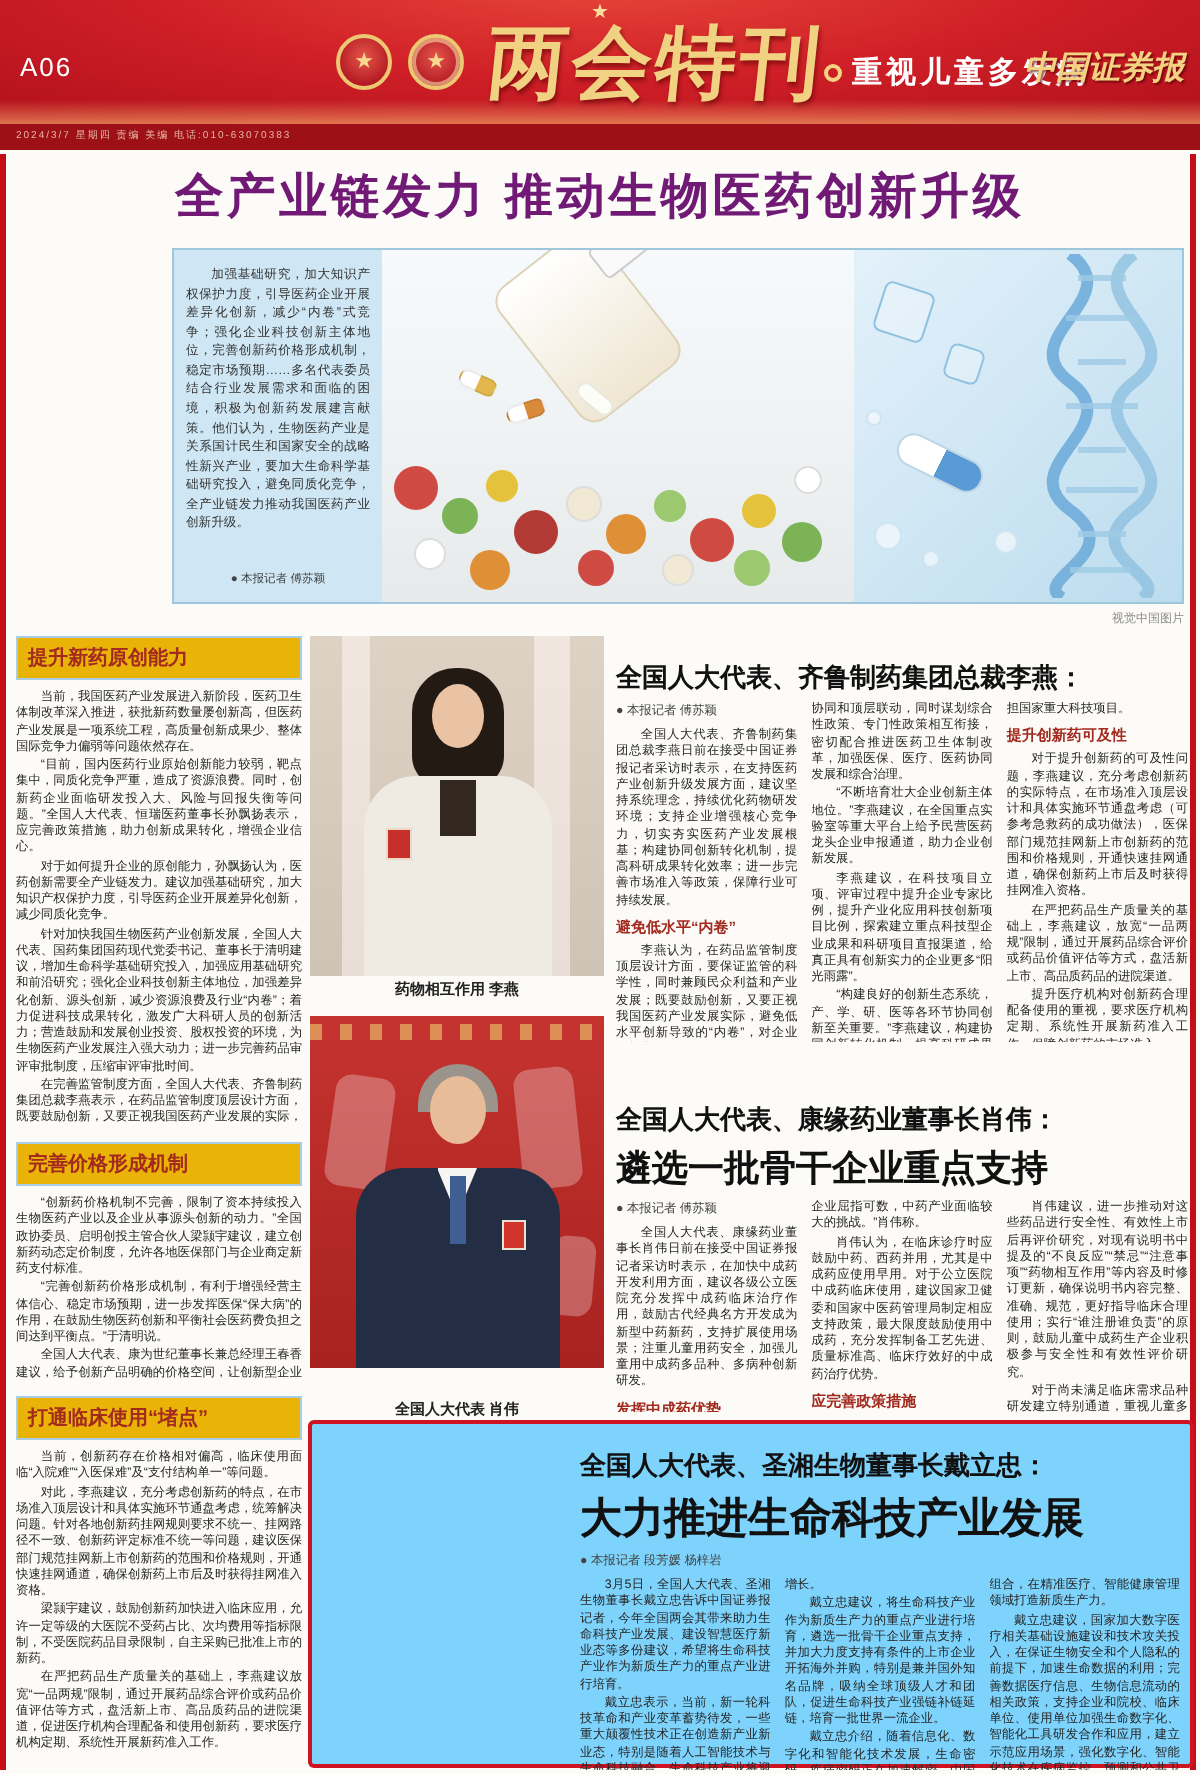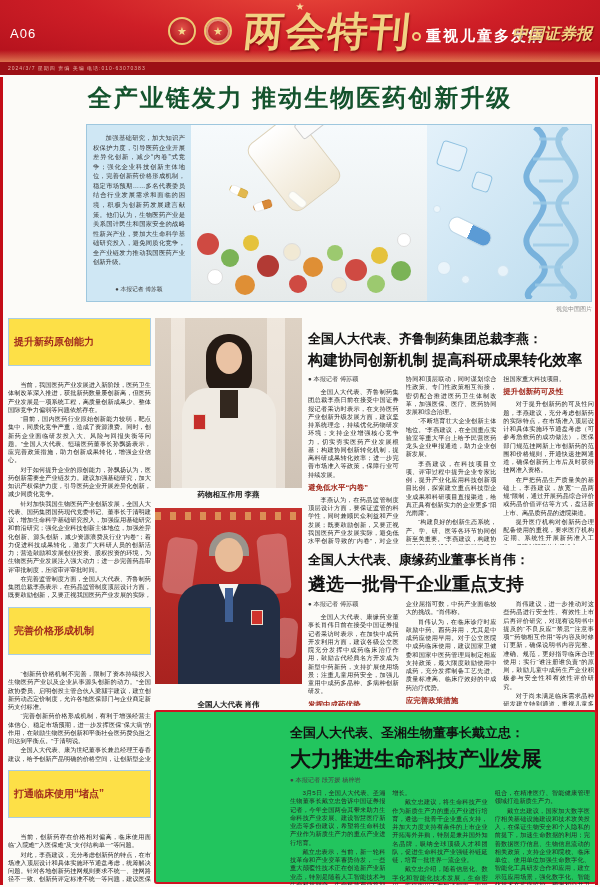--- a/index.html
+++ b/index.html
@@ -32,21 +32,21 @@
   .masthead { position:absolute; right:8px; top:24px; color:#f3d382; font-weight:900;
     font-family:"DejaVu Serif","Liberation Serif",serif; font-style:italic; font-size:16px;
     text-shadow:1px 1px 1px rgba(80,0,0,.6); white-space:nowrap; }
   .date-strip { position:absolute; left:0; top:62px; width:600px; height:13px; background:#9c1016;
     color:#e9b4a6; font-size:5px; line-height:13px; padding-left:8px; letter-spacing:1px; }
   
   .vbar { position:absolute; top:77px; width:3px; height:808px; background:#c40d17; }
   .vbar.left { left:0; } .vbar.right { left:595px; }
   
   .main-headline { position:absolute; left:10px; top:82px; width:580px; text-align:center;
-    font-size:24px; font-weight:900; color:#14532d; letter-spacing:2px; white-space:nowrap; }
+    font-size:24px; font-weight:900; color:#701a75; letter-spacing:2px; white-space:nowrap; }
   
   .feature { position:absolute; left:86px; top:124px; width:506px; height:178px;
     border:1px solid #9ec7de; background:#e9f3fa; display:flex; overflow:hidden; }
   .intro-panel { width:104px; background:#cfe7f4; padding:8px 6px 4px 6px; display:flex; flex-direction:column; }
   .intro-text { font-size:6.3px; line-height:1.52; text-align:justify; color:#333; text-indent:2em; }
   .intro-byline { margin-top:auto; text-align:center; font-size:5.8px; color:#444; padding-bottom:3px; }
   .pills { position:relative; width:236px; background:linear-gradient(180deg,#f6fafc 0%,#eef2f3 55%,#e6eaea 100%); overflow:hidden; }
   .bottle { position:absolute; left:72px; top:-4px; width:62px; height:84px; border-radius:10px;
     background:linear-gradient(180deg,#ffffff,#efe6d2); border:1px solid #ded2b8; transform:rotate(-38deg); }
   .bottle-cap { position:absolute; left:104px; top:-12px; width:36px; height:18px; border-radius:3px;
@@ -56,22 +56,22 @@
   .bio { position:relative; flex:1; background:linear-gradient(135deg,#e3f1fa 0%,#bcdcee 100%); overflow:hidden; }
   .hex { position:absolute; width:26px; height:26px; border:1.5px solid #8fc1e0; border-radius:4px;
     transform:rotate(18deg); background:rgba(255,255,255,.25); }
   .bio-capsule { position:absolute; left:20px; top:98px; width:46px; height:17px; border-radius:9px;
     background:linear-gradient(90deg,#ffffff 50%,#5b9bd5 50%); border:1px solid #bed6e6; transform:rotate(26deg); }
   .bubble { position:absolute; border-radius:50%; background:rgba(255,255,255,.55); border:1px solid #cfe4f1; }
   .photo-credit { position:absolute; left:470px; top:305px; width:122px; text-align:right;
     font-size:6px; color:#8d8d8d; }
   
   .left-col { position:absolute; left:8px; top:318px; width:143px; height:564px; overflow:hidden; }
-  .lc-head { border:1px solid #a9cde4; background:#fde047; color:#a22a1e; font-weight:bold;
-    font-size:10px; padding:16px 5px; margin-bottom:15px; }
+  .lc-head { border:1px solid #a9cde4; background:#eab308; color:#a22a1e; font-weight:bold;
+    font-size:10px; padding:3px 5px; margin-bottom:5px; }
   .lc-body { overflow:hidden; margin-bottom:8px; }
   .lc-body.b1 { height:218px; } .lc-body.b2 { height:92px; } .lc-body.b3 { height:168px; }
   .bp { font-size:6.2px; line-height:1.33; text-align:justify; text-indent:2em; color:#262626; margin-bottom:1px; }
   
   figure.photo { position:absolute; overflow:hidden; }
   .ph-caption { position:absolute; font-size:7.5px; font-weight:bold; color:#222; text-align:center; }
   .f1 { left:155px; top:318px; width:147px; height:170px; background:linear-gradient(180deg,#ded2c4,#cfc3b6); }
   .f1 .stripe { position:absolute; top:0; height:100%; background:rgba(255,252,245,.5); }
   .f2 { left:155px; top:508px; width:147px; height:176px; background:linear-gradient(180deg,#c5332f,#a8221f); }
   .f2 .gold-strip { position:absolute; left:0; top:4px; width:100%; height:8px; opacity:.65;
@@ -106,21 +106,21 @@
   .cols { display:flex; gap:7px; }
   .col { flex:1; overflow:hidden; }
   .sub { font-size:7.5px; font-weight:bold; color:#a22a1e; margin:4px 0 3px 0; }
   .a1 { left:308px; top:330px; width:286px; height:214px; }
   .a1 .art-head { font-size:15px; margin-bottom:5px; }
   .a1 .cols { height:170px; }
   .a2 { left:308px; top:551px; width:286px; height:158px; }
   .a2 .art-head { font-size:18px; margin-bottom:4px; }
   .a2 .cols { height:106px; }
   .boxed { left:154px; top:710px; width:443px; height:174px; border:2px solid #cf1322;
-    border-radius:3px; background:#22c55e; }
+    border-radius:3px; background:#7dd3fc; }
   .boxed .content { position:absolute; left:134px; top:12px; width:300px; height:152px; }
   .boxed .art-head { font-size:21px; margin-bottom:3px; }
   .boxed .cols { height:96px; }
 </style>
 </head>
 <body>
 
 <div class="page">
 
   <header class="banner">
@@ -246,21 +246,20 @@
     <div class="face"></div>
     <div class="torso"></div>
     <div class="shirt"></div>
     <div class="tie"></div>
     <div class="badge"></div>
   </figure>
   <div class="ph-caption cap2">全国人大代表 肖伟</div>
 
   <article class="art a1">
     <div class="kicker">全国人大代表、齐鲁制药集团总裁李燕：</div>
-    <h2 class="art-head">构建协同创新机制 提高科研成果转化效率</h2>
     <div class="cols">
       <div class="col">
         <div class="byline">● 本报记者 傅苏颖</div>
         <p class="bp">全国人大代表、齐鲁制药集团总裁李燕日前在接受中国证券报记者采访时表示，在支持医药产业创新升级发展方面，建议坚持系统理念，持续优化药物研发环境；支持企业增强核心竞争力，切实夯实医药产业发展根基；构建协同创新转化机制，提高科研成果转化效率；进一步完善市场准入等政策，保障行业可持续发展。</p>
         <h4 class="sub">避免低水平“内卷”</h4>
         <p class="bp">李燕认为，在药品监管制度顶层设计方面，要保证监管的科学性，同时兼顾民众利益和产业发展；既要鼓励创新，又要正视我国医药产业发展实际，避免低水平创新导致的“内卷”，对企业创新中遇到的问题给予指导。</p>
 
       </div>
       <div class="col">
         <p class="bp" style="text-indent:0;">协同和顶层联动，同时谋划综合性政策、专门性政策相互衔接，密切配合推进医药卫生体制改革，加强医保、医疗、医药协同发展和综合治理。</p>

